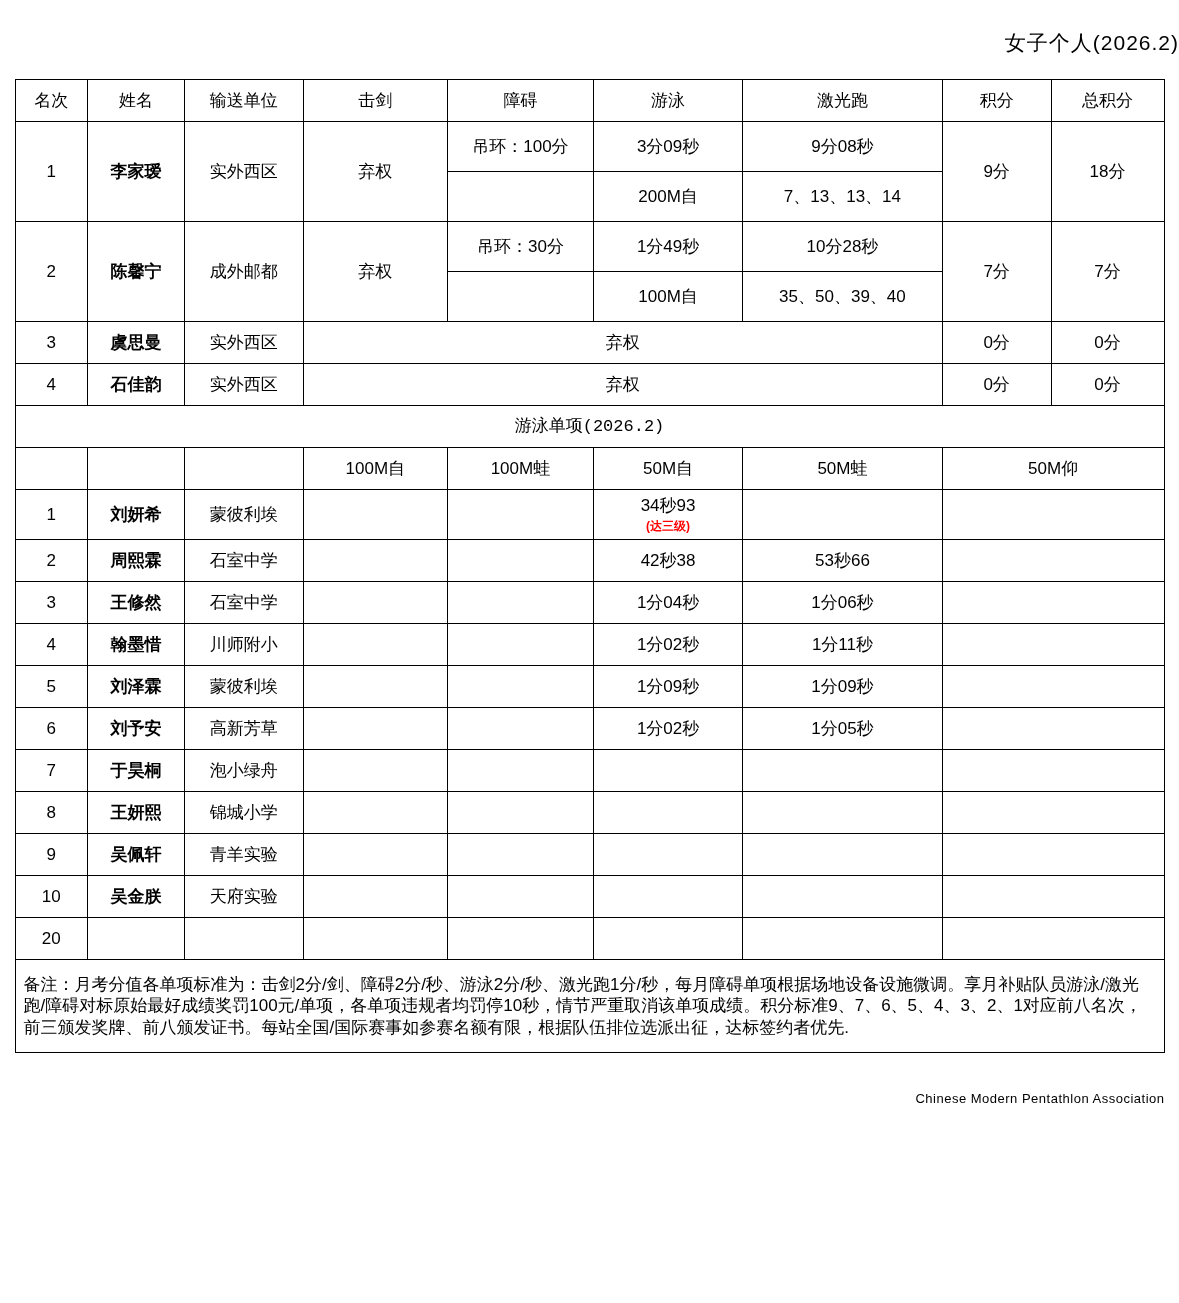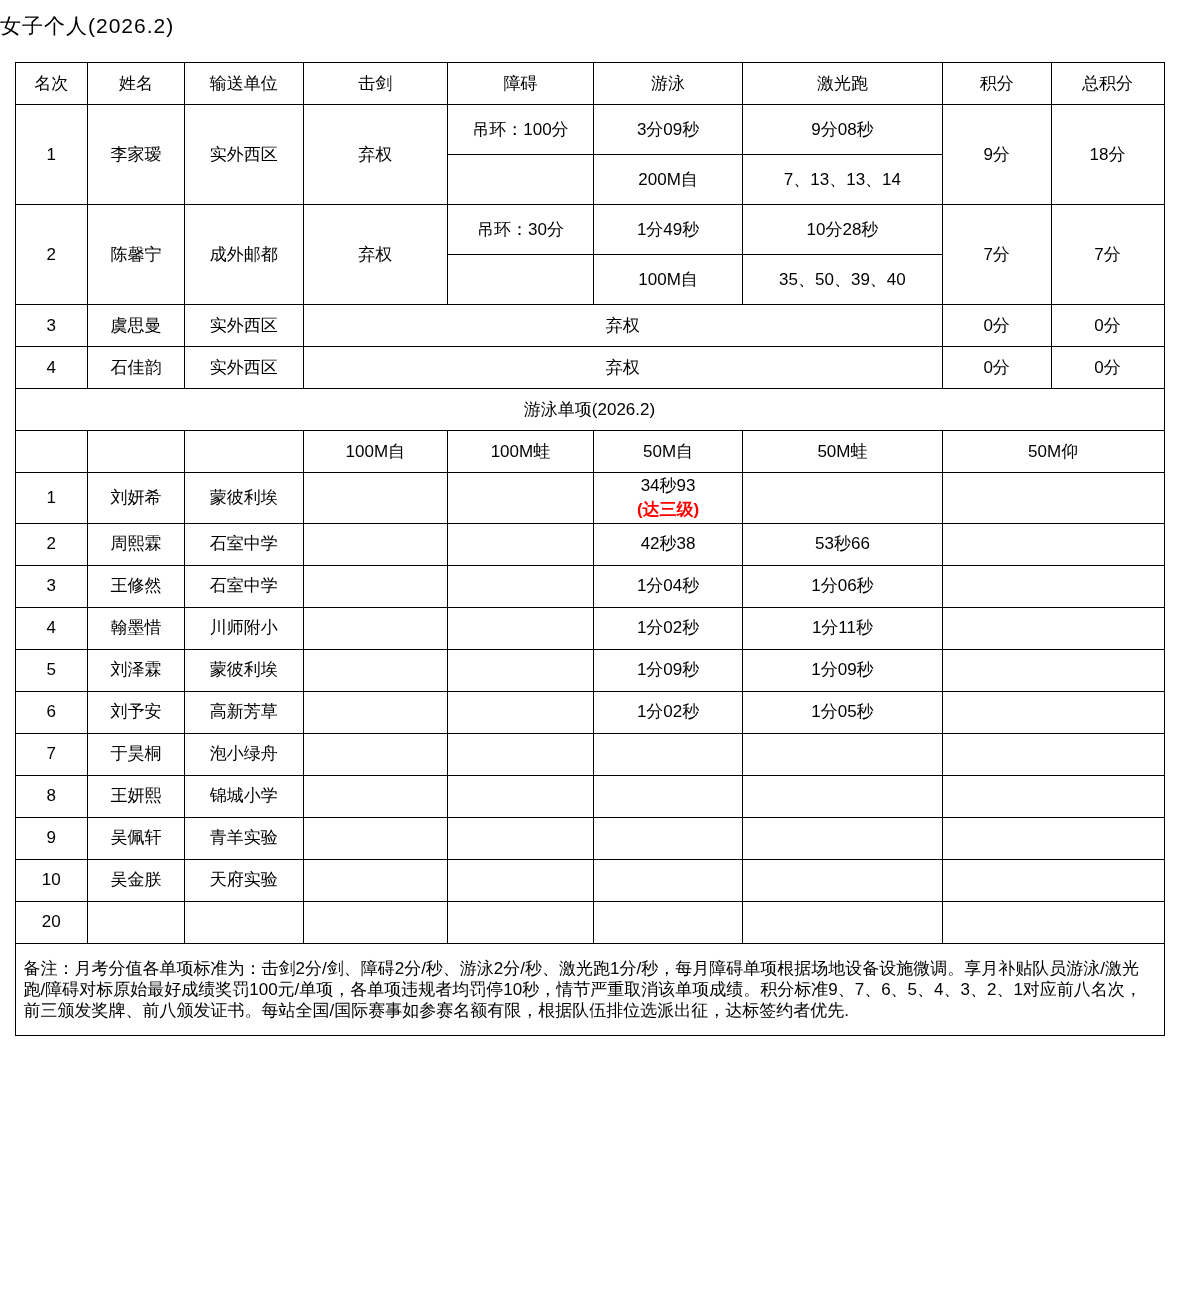--- a/index.html
+++ b/index.html
@@ -15,51 +15,52 @@
     position: relative;
     overflow: hidden;
   }
   .page {
     width: 1179px;
     height: 1303px;
     position: relative;
     box-sizing: border-box;
   }
   .doc-title {
-    text-align: left;
+    text-align: right;
     font-size: 21px;
-    padding-top: 12px;
+    padding-top: 29px;
     padding-bottom: 10px;
     letter-spacing: 1px;
   }
   table.main {
     border-collapse: collapse;
     width: 1150px;
     margin: 12px auto;
     table-layout: fixed;
   }
   table.main td {
     border: 1px solid #000000;
     text-align: center;
     vertical-align: middle;
     font-size: 17px;
     padding: 2px 3px;
     line-height: 1.25;
   }
-  .h-name { font-size: 18px; }
+  .h-name { font-size: 18px; font-weight: bold; }
   td.small { font-size: 14px; }
   .red-note {
     color: #ff0000;
     font-weight: bold;
-    font-size: 17px;
+    font-size: 12px;
     display: block;
     margin-top: 3px;
   }
   .section-title {
     font-size: 20px;
+    font-family: Liberation Mono, monospace;
   }
   .row-h1 { height: 42px; }
   .row-h2 { height: 50px; }
   .note-cell {
     text-align: left !important;
     font-size: 16.5px;
     line-height: 1.55;
     padding: 14px 8px !important;
   }
   .footer {
@@ -298,14 +299,15 @@
         <td></td>
         <td colspan="2"></td>
       </tr>
 
       <tr>
         <td colspan="9" class="note-cell">备注：月考分值各单项标准为：击剑2分/剑、障碍2分/秒、游泳2分/秒、激光跑1分/秒，每月障碍单项根据场地设备设施微调。享月补贴队员游泳/激光跑/障碍对标原始最好成绩奖罚100元/单项，各单项违规者均罚停10秒，情节严重取消该单项成绩。积分标准9、7、6、5、4、3、2、1对应前八名次，前三颁发奖牌、前八颁发证书。每站全国/国际赛事如参赛名额有限，根据队伍排位选派出征，达标签约者优先.</td>
       </tr>
     </tbody>
   </table>
 
+  <div class="footer">Chinese  Modern  Pentathlon  Association</div>
 
 </div>
 
 </body></html>

